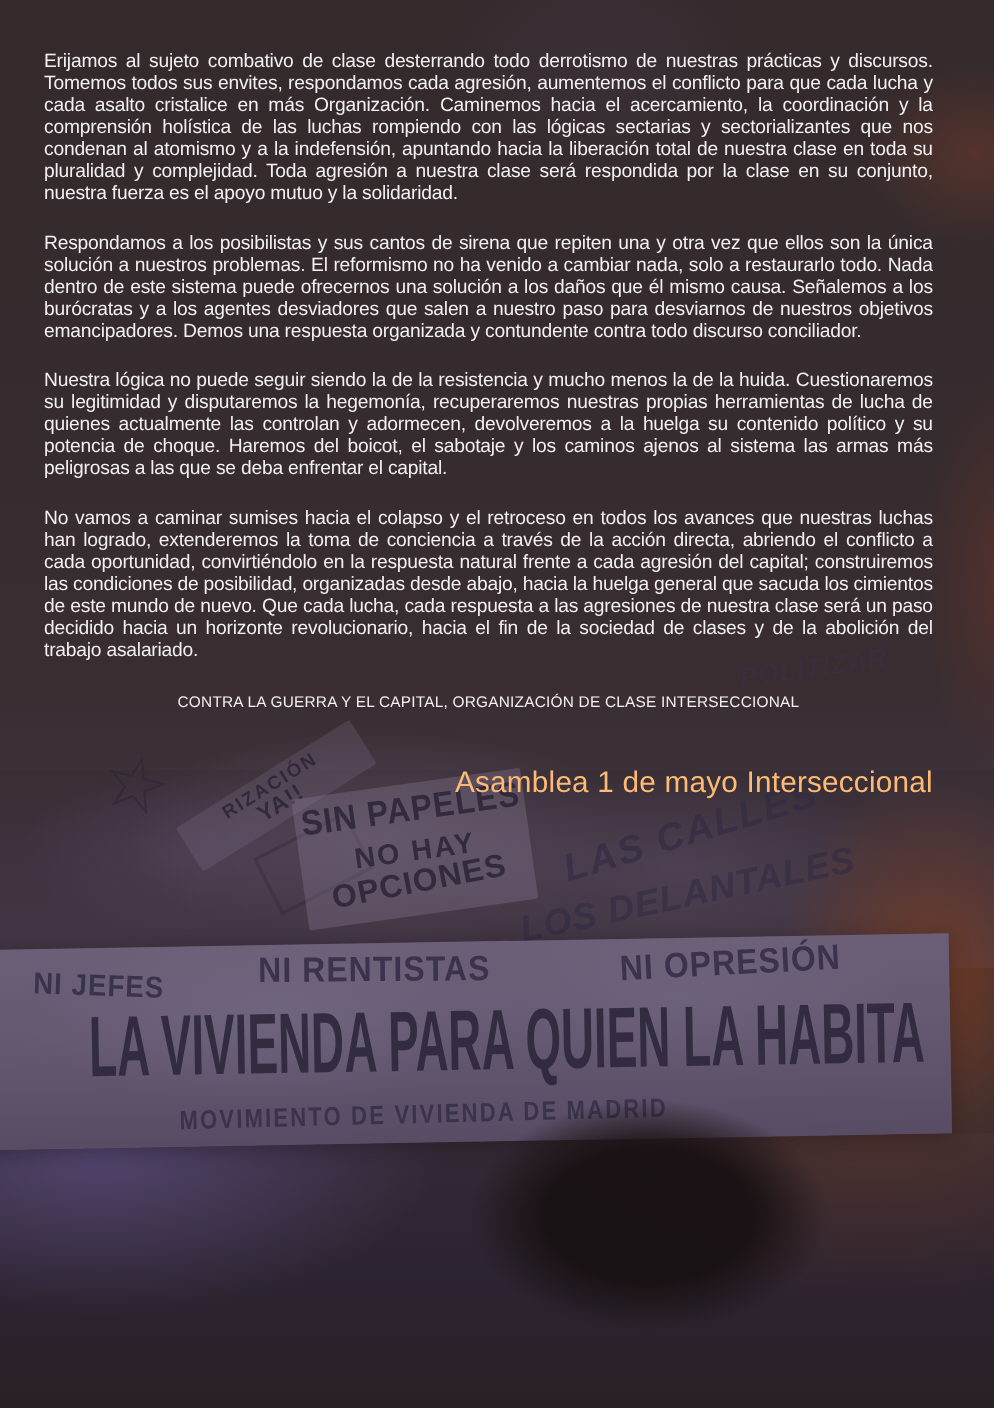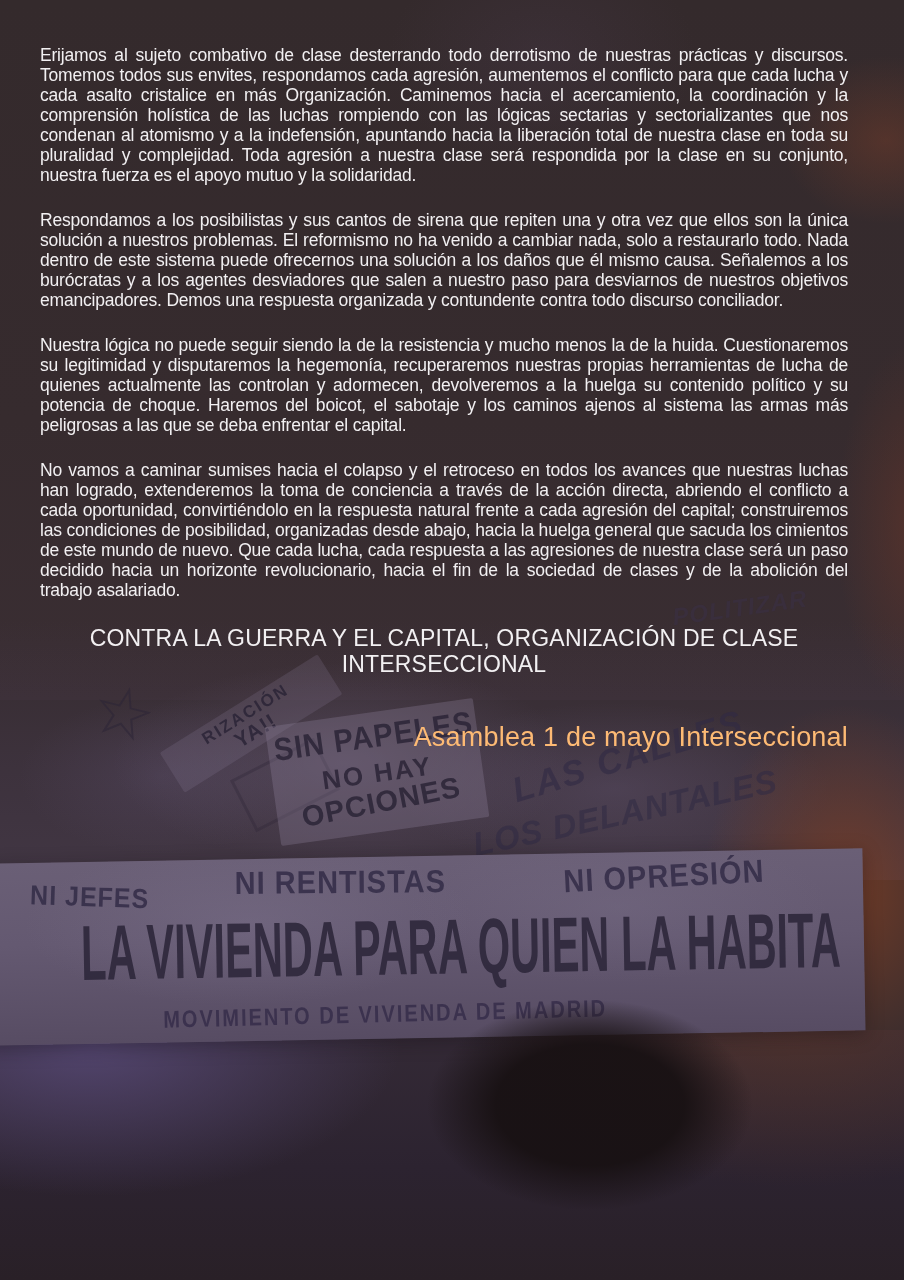--- a/index.html
+++ b/index.html
@@ -100,21 +100,21 @@
   }
   
   .text-layer{
     position:absolute;left:40px;top:45px;width:808px;z-index:3;
     color:#f2f0f2;
     font-size:17.5px;line-height:20px;letter-spacing:-.2px;
   }
   .text-layer p{margin:0 0 25px 0;text-align:justify;}
   .emph{font-style:italic;margin-bottom:20px !important;}
   .slogan{
-    text-align:center !important;font-size:23px;line-height:26px;
+    text-align:center !important;font-size:14px;line-height:26px;
     letter-spacing:.2px;margin-bottom:0 !important;
   }
   .signature{
     text-align:right !important;font-size:27px;line-height:32px;
     margin:44px 0 0 0 !important;letter-spacing:.2px;color:#fdba74;
   }
 </style>
 </head>
 <body>
 

